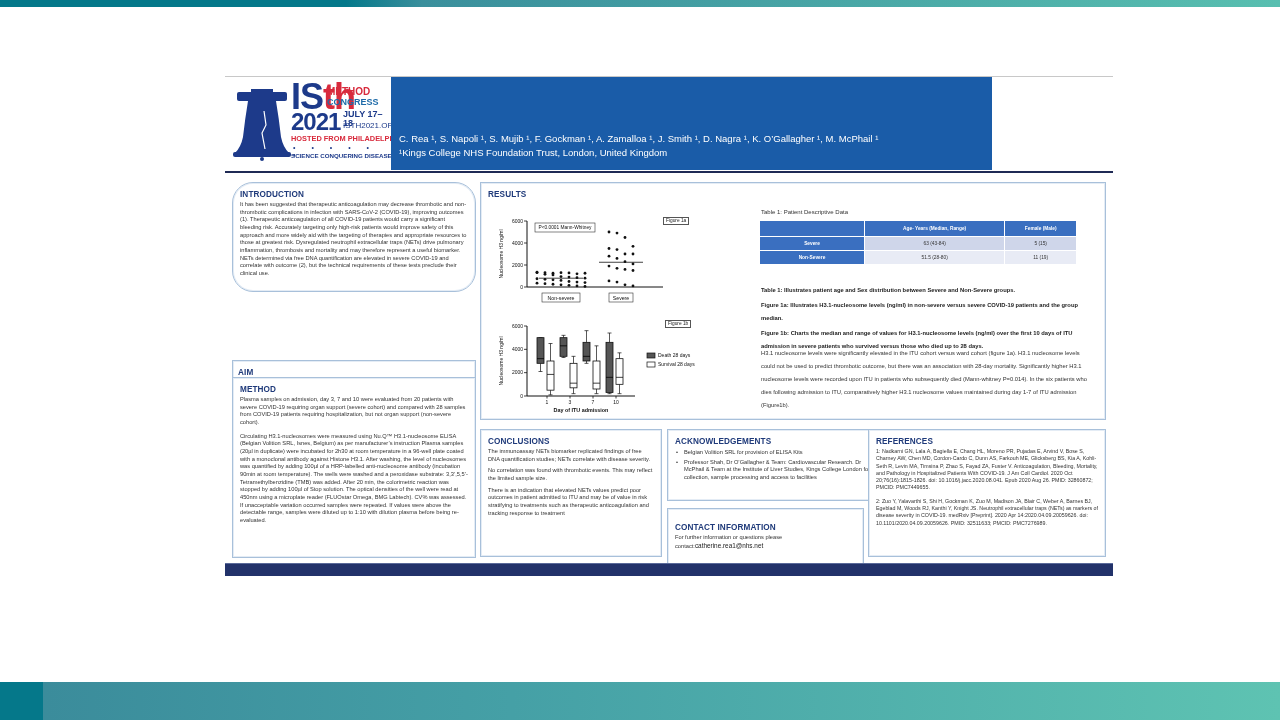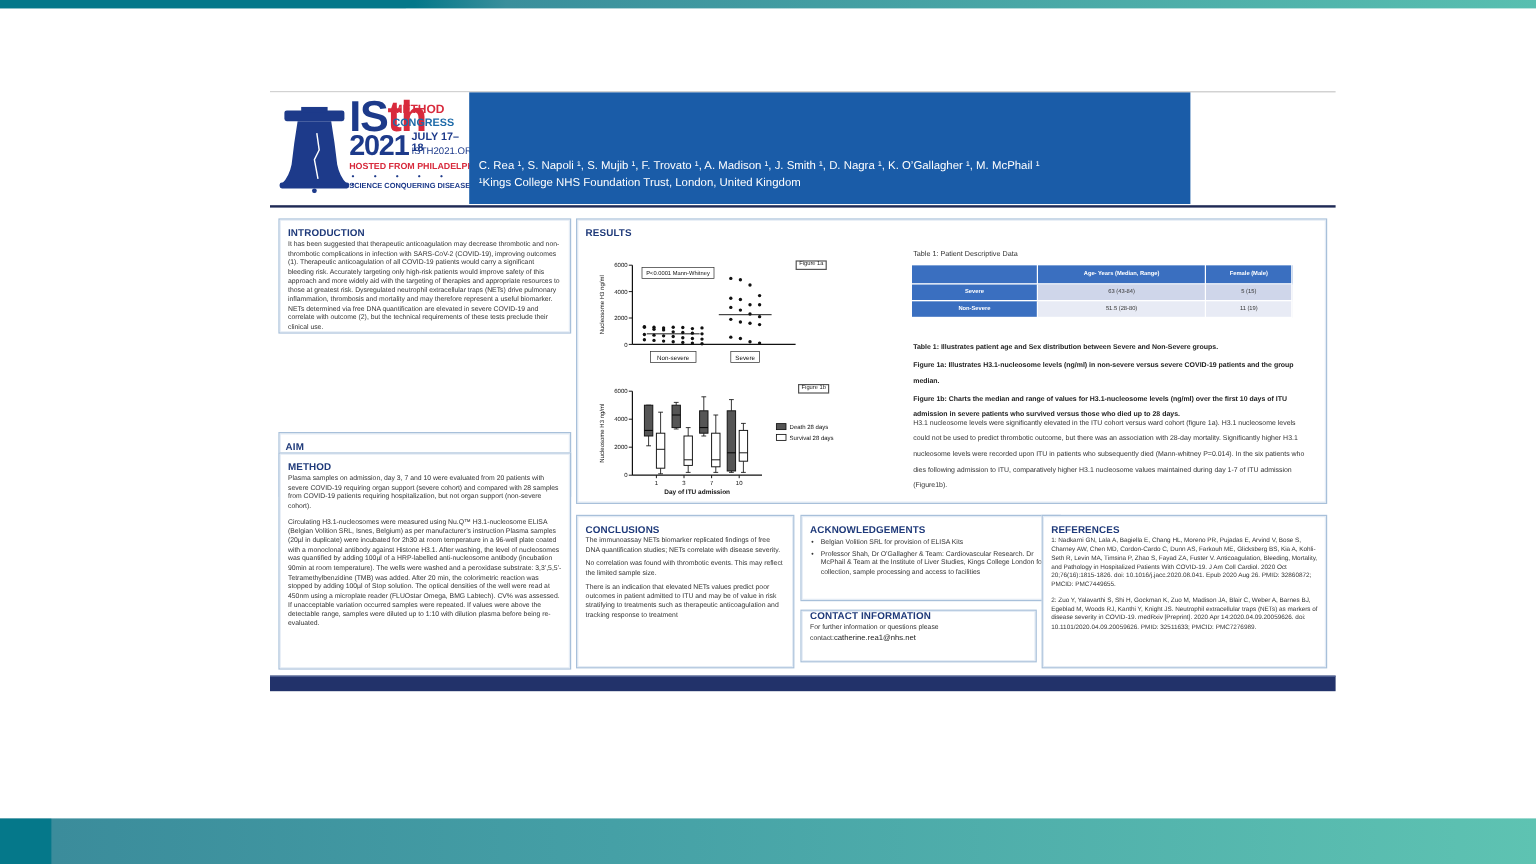--- a/index.html
+++ b/index.html
@@ -38,28 +38,28 @@
   .logo-rule { position: absolute; left: 10px; top: 76px; width: 106px; height: 1px; background: #bbb; }
   .logo-rule-l { position: absolute; left: 10px; top: 66px; width: 1px; height: 10px; background: #bbb; }
   .logo-rule-r { position: absolute; left: 115px; top: 66px; width: 1px; height: 10px; background: #bbb; }
   .header-underline { position: absolute; left: 0; top: 94px; width: 888px; height: 2px; background: #1f2a55; }
 
   .panel { position: absolute; border: 1px solid #a8c0da; background: #fff; box-shadow: 0 0 0 1px #e4ecf5 inset; }
   .panel h3 { color: #1f3a7a; font-size: 8.2px; font-weight: bold; line-height: 10px; margin-bottom: 1px; letter-spacing: 0.1px; }
   .panel p { color: #333; font-size: 5.7px; line-height: 7.65px; }
   .panel p + p { margin-top: 6px; }
 
-  .intro { left: 7px; top: 106px; width: 244px; height: 96px; padding: 7px 7px; }
+  .intro { left: 7px; top: 106px; width: 244px; height: 110px; padding: 7px 7px; border-radius: 21px; }
   .aim { left: 7px; top: 240px; width: 244px; height: 54px; padding: 7px 5px; margin-top: 44px; }
   .method { left: 7px; top: 301px; width: 244px; height: 181px; padding: 7px 7px; }
   .results { left: 255px; top: 106px; width: 626px; height: 238px; padding: 7px 7px; }
   .conclusions { left: 255px; top: 353px; width: 182px; height: 128px; padding: 7px 7px; }
   .conclusions p + p { margin-top: 4px; }
   .ack { left: 442px; top: 353px; width: 217px; height: 72px; padding: 7px 7px; }
-  .contact { left: 442px; top: 432px; width: 197px; height: 44px; padding: 0 7px; }
+  .contact { left: 442px; top: 432px; width: 197px; height: 68px; padding: 14px 7px; }
   .refs { left: 643px; top: 353px; width: 238px; height: 128px; padding: 7px 7px; }
   .refs p { font-size: 5.3px; line-height: 7.3px; }
   .refs p + p { margin-top: 6px; }
   .ack ul { list-style: none; }
   .ack li { position: relative; padding-left: 9px; color: #333; font-size: 5.7px; line-height: 7.6px; margin-top: 2px; }
   .ack li::before { content: "•"; position: absolute; left: 1px; top: 0; color: #333; }
   .email { font-family: "Liberation Sans", sans-serif; font-size: 6.4px; color: #222; }
 
   .footer-bar { position: absolute; left: 0; top: 487px; width: 888px; height: 13px; background: #22326a; border-top: 1px solid #5a6a9a; }
 
@@ -110,21 +110,21 @@
           <div class="isth-congress">CONGRESS</div>
           <div class="isth-dates">JULY 17–18</div>
           <div class="isth-url">ISTH2021.ORG</div>
           <div class="isth-hosted">HOSTED FROM PHILADELPHIA</div>
           <div class="isth-dots">• • • • • •</div>
           <div class="isth-science">SCIENCE CONQUERING DISEASE</div>
         </div>
       </div>
 
       <div class="title-band">
-        <div class="authors">C. Rea ¹,  S. Napoli ¹,  S. Mujib ¹,  F. Trovato ¹,  A. Madison ¹,  J. Smith ¹,  D. Nagra ¹,  K. O’Gallagher ¹,  M. McPhail ¹</div>
+        <div class="authors">C. Rea ¹,  S. Napoli ¹,  S. Mujib ¹,  F. Gockman ¹,  A. Zamalloa ¹,  J. Smith ¹,  D. Nagra ¹,  K. O’Gallagher ¹,  M. McPhail ¹</div>
         <div class="affil">¹Kings College NHS Foundation Trust, London, United Kingdom</div>
       </div>
 
       <div class="header-underline"></div>
     </div>
 
     <div class="panel intro">
       <h3>INTRODUCTION</h3>
       <p>It has been suggested that  therapeutic anticoagulation may decrease thrombotic and non-thrombotic complications in infection with SARS-CoV-2 (COVID-19), improving outcomes (1). Therapeutic anticoagulation of all COVID-19 patients would carry a significant bleeding risk. Accurately targeting only high-risk patients would improve safety of this approach and more widely aid with the targeting of therapies and appropriate resources to those at greatest risk. Dysregulated neutrophil extracellular traps (NETs) drive pulmonary inflammation, thrombosis and mortality and may therefore represent a useful biomarker. NETs determined via free DNA quantification are elevated in severe COVID-19 and correlate with outcome (2), but the technical requirements of these tests preclude their clinical use.</p>
     </div>

